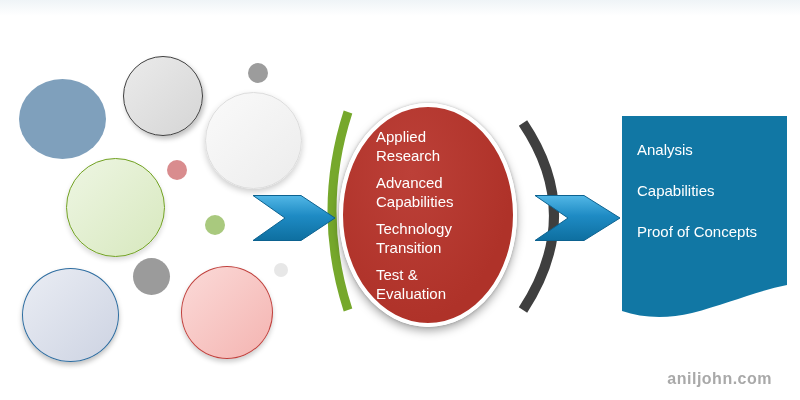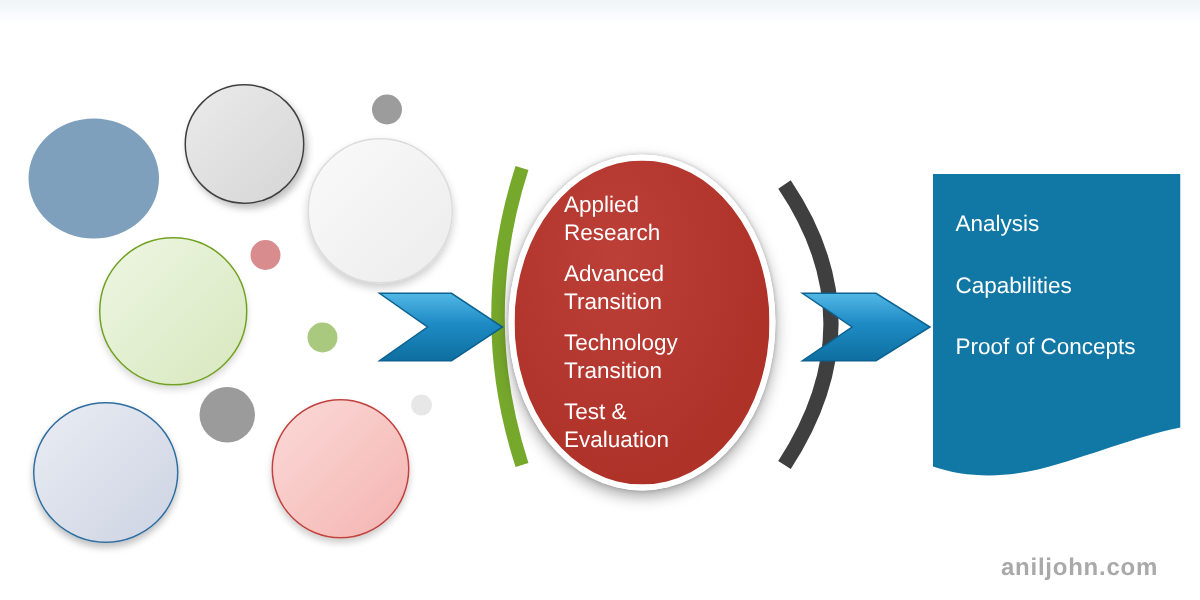--- a/index.html
+++ b/index.html
@@ -87,21 +87,21 @@
       </linearGradient>
     </defs>
     <path d="M348,112 Q316,211 348,310" fill="none" stroke="var(--input-arc-green,#76A82C)" stroke-width="9"></path>
     <path d="M523,123 Q585,215 523,310" fill="none" stroke="var(--output-arc-dark,#3F3F3F)" stroke-width="10"></path>
     <polygon points="253,195.5 301,195.5 335,218 301,240.5 253,240.5 285,218" fill="url(#g-arrow)" stroke="#0C6290" stroke-width="1"></polygon>
     <polygon points="535,195.5 584,195.5 620,218 584,240.5 535,240.5 568,218" fill="url(#g-arrow)" stroke="#0C6290" stroke-width="1"></polygon>
   </svg>
 
   <div class="funnel">
     <div class="stage">Applied Research</div>
-    <div class="stage">Advanced Transition</div>
+    <div class="stage">Advanced Capabilities</div>
     <div class="stage">Technology Transition</div>
     <div class="stage">Test &amp; Evaluation</div>
   </div>
 
   <div class="outcomes">
     <svg width="165" height="210" viewBox="0 0 165 210">
       <path d="M0,0 H165 V169 C135,175 105,188 70,197 C45,203 20,202 0,195 Z" fill="var(--outcomes-blue,#1177A4)"></path>
     </svg>
     <div class="outcome-list">
       <div class="outcome">Analysis</div>

